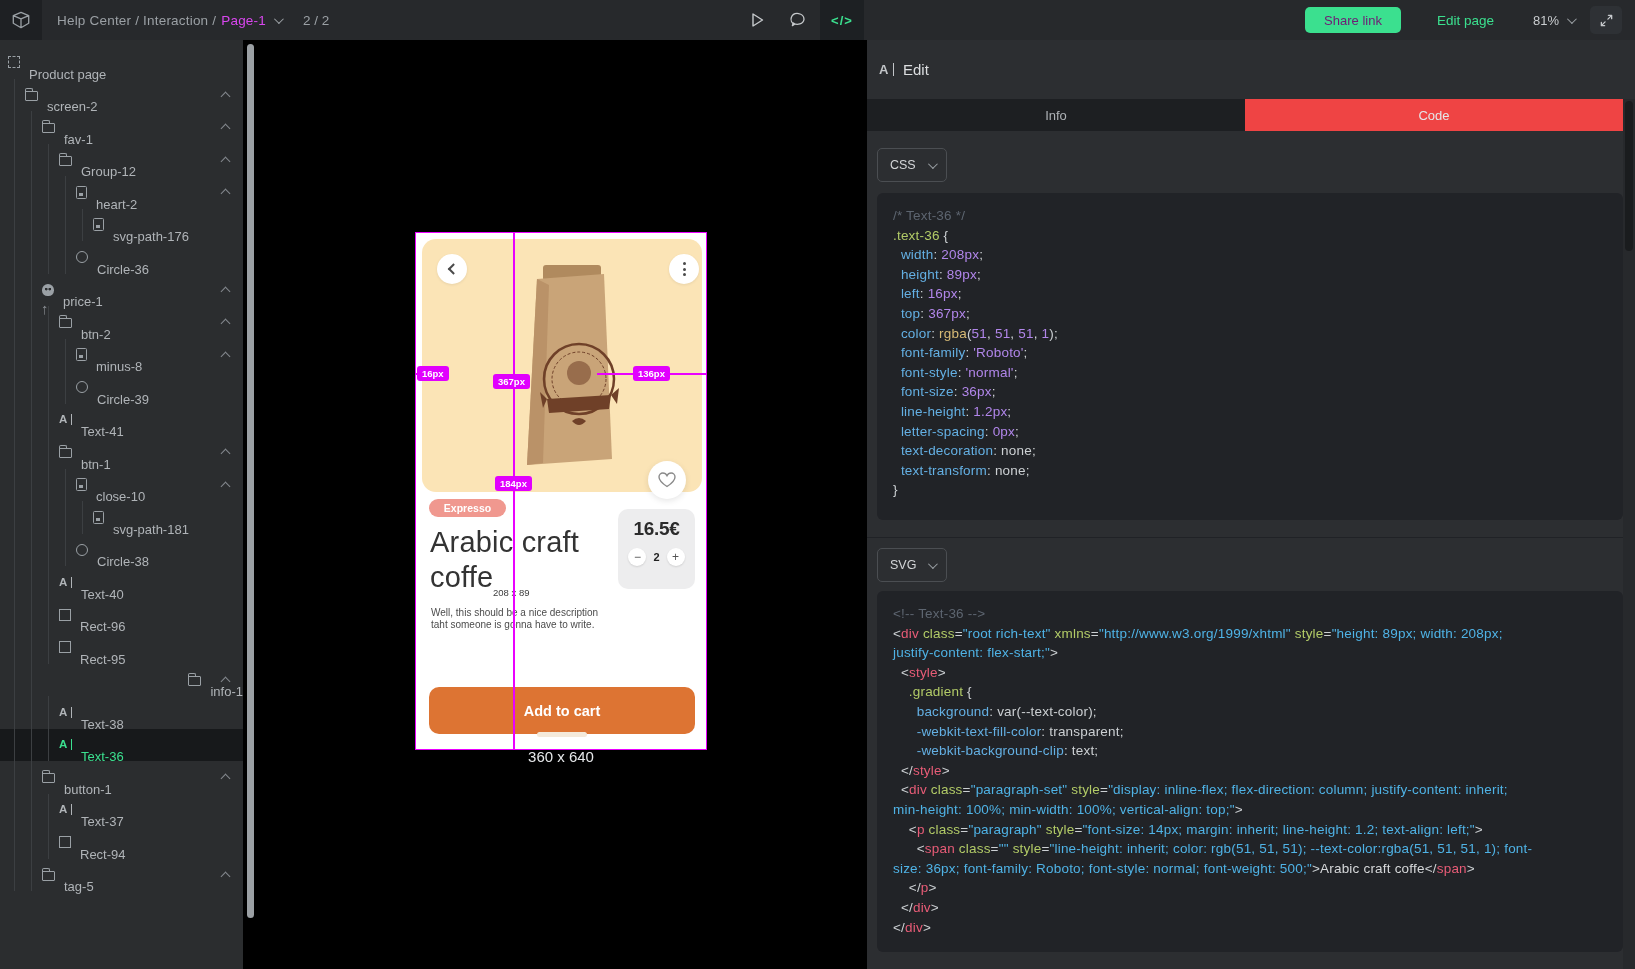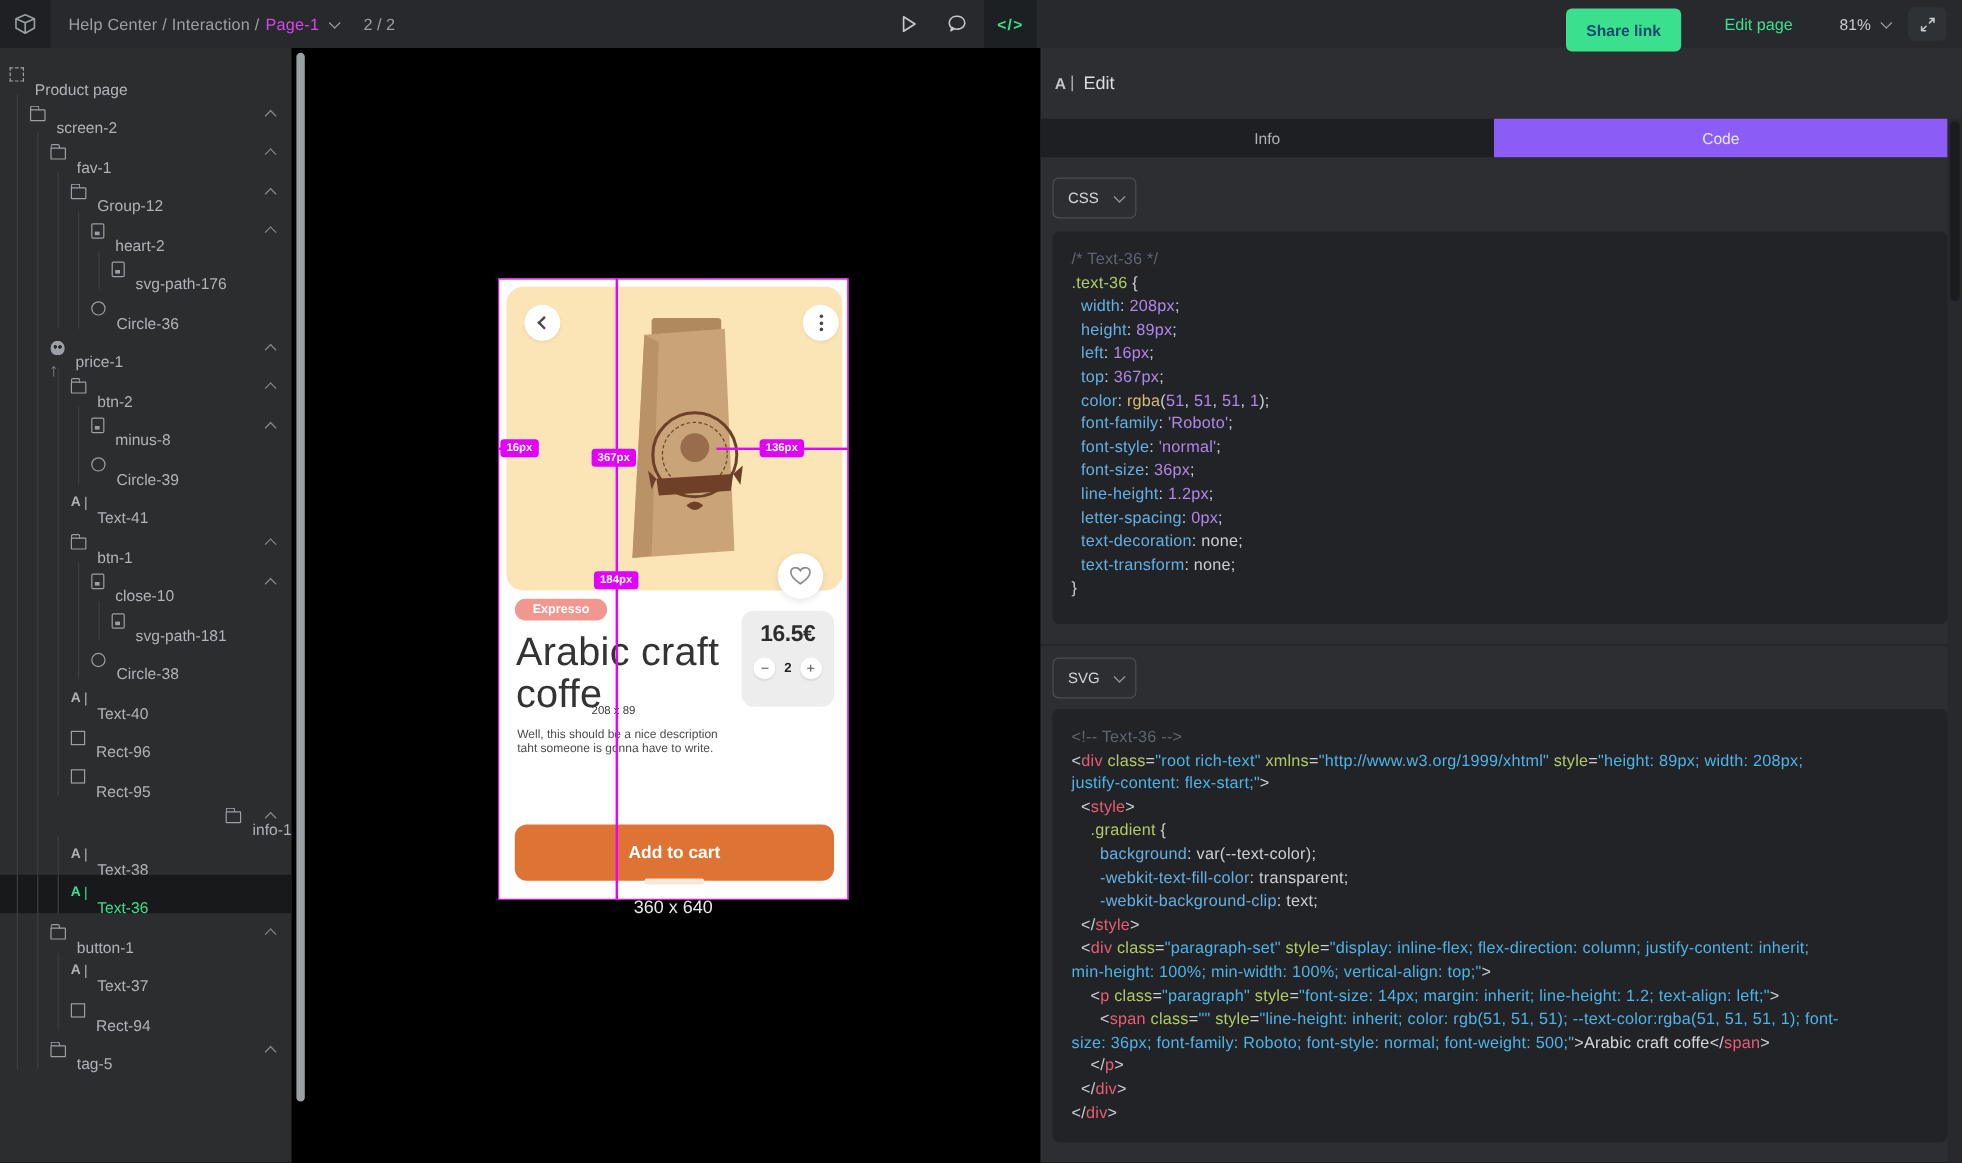--- a/index.html
+++ b/index.html
@@ -10,21 +10,21 @@
   .topbar { position:absolute; left:0; top:0; width:1635px; height:40px; background:#27292c; z-index:30; }
   .logo-tile { position:absolute; left:0; top:0; width:42px; height:40px; background:#1e2023; display:flex; align-items:center; justify-content:center; }
   .breadcrumb { position:absolute; left:57px; top:0; height:40px; display:flex; align-items:center; font-size:13.5px; color:#9ba0a5; letter-spacing:.2px; }
   .breadcrumb .current { color:#d946ef; margin-left:5px; }
   .chev-down { display:inline-block; width:7px; height:7px; border-right:1.5px solid #9ba0a5; border-bottom:1.5px solid #9ba0a5; transform:rotate(45deg) translateY(-2px); margin-left:8px; }
   .page-counter { position:absolute; left:303px; top:0; height:40px; display:flex; align-items:center; font-size:13.5px; color:#9ba0a5; }
   .tb-icon { position:absolute; top:0; height:40px; display:flex; align-items:center; justify-content:center; cursor:pointer; }
   .tb-play { left:740px; width:34px; }
   .tb-comment { left:780px; width:34px; }
   .tb-code-tile { left:820px; width:44px; background:#1d2023; color:#3be08f; font-weight:bold; font-size:13px; letter-spacing:1px; }
-  .share-btn { position:absolute; left:1305px; top:7px; width:96px; height:36px; background:#3be08f; color:#0c4a6e; border:none; border-radius:5px; font-size:13px; font-weight:bold; font-family:"Liberation Sans",sans-serif; cursor:pointer; }
+  .share-btn { position:absolute; left:1305px; top:7px; width:96px; height:26px; background:#3be08f; color:#701a75; border:none; border-radius:5px; font-size:13px; font-weight:normal; font-family:"Liberation Sans",sans-serif; cursor:pointer; }
   .edit-link { position:absolute; left:1437px; top:0; height:40px; display:flex; align-items:center; color:#3be08f; font-size:13.5px; cursor:pointer; }
   .zoom-ctrl { position:absolute; left:1533px; top:0; height:40px; display:flex; align-items:center; color:#c9cccf; font-size:13px; cursor:pointer; }
   .expand-tile { position:absolute; left:1590px; top:6px; width:32px; height:28px; background:#2e3135; border-radius:5px; display:flex; align-items:center; justify-content:center; cursor:pointer; }
 
   
   .sidebar { position:absolute; left:0; top:40px; width:243px; height:929px; background:#2b2d2f; z-index:20; }
   .tree { position:absolute; left:0; top:6px; width:243px; }
   .tree-row { position:relative; height:32.5px; display:flex; align-items:center; font-size:13px; color:#b0b4b8; cursor:pointer; white-space:nowrap; }
   .tree-row.selected { background:#17191b; color:#3be08f; }
   .tree-row.selected .t-ic { border-color:#3be08f; color:#3be08f; }
@@ -54,21 +54,21 @@
   .img-area { position:absolute; left:6px; top:6px; width:280px; height:253px; background:#fbe4b6; border-radius:14px; }
   .round-btn { position:absolute; width:30px; height:30px; border-radius:50%; background:#fff; box-shadow:0 1px 3px rgba(0,0,0,.08); display:flex; align-items:center; justify-content:center; cursor:pointer; }
   .back-btn { left:15px; top:15px; }
   .menu-btn { left:247px; top:15px; }
   .chev-left { width:8px; height:8px; border-left:2px solid #4a4a4a; border-bottom:2px solid #4a4a4a; transform:rotate(45deg) translate(1px,-1px); }
   .dots { display:flex; flex-direction:column; gap:2.5px; }
   .dots i { width:3px; height:3px; border-radius:50%; background:#4a4a4a; }
   .bag { position:absolute; left:85px; top:22px; }
   .heart-btn { position:absolute; left:232px; top:228px; width:38px; height:38px; border-radius:50%; background:#fff; box-shadow:0 2px 6px rgba(0,0,0,.10); display:flex; align-items:center; justify-content:center; cursor:pointer; }
   .tag-pill { position:absolute; left:13px; top:266px; width:77px; height:18px; background:#f0988f; border-radius:9px; color:#fff; font-size:10.5px; font-weight:bold; display:flex; align-items:center; justify-content:center; cursor:pointer; }
-  .p-title { position:absolute; left:14px; top:292px; width:180px; font-size:33px; line-height:35px; font-weight:500; color:#333; letter-spacing:.2px; cursor:pointer; }
+  .p-title { position:absolute; left:14px; top:292px; width:180px; font-size:29px; line-height:35px; font-weight:500; color:#333; letter-spacing:.2px; cursor:pointer; }
   .dims-label { position:absolute; left:77px; top:354px; font-size:9.5px; color:#3c3c3c; }
   .price-panel { position:absolute; left:202px; top:276px; width:77px; height:80px; background:#ededee; border-radius:10px; }
   .price-val { margin-top:9px; text-align:center; font-size:19px; font-weight:bold; color:#2c2c2c; letter-spacing:-.3px; }
   .stepper { margin-top:8px; display:flex; align-items:center; justify-content:center; gap:7px; }
   .step-btn { width:18px; height:18px; border-radius:50%; background:#fff; box-shadow:0 1px 2px rgba(0,0,0,.12); display:flex; align-items:center; justify-content:center; font-size:12px; color:#555; cursor:pointer; }
   .qty { font-size:11px; font-weight:bold; color:#222; }
   .p-desc { position:absolute; left:15px; top:374px; font-size:10px; line-height:12px; color:#4c4c4c; }
   .cart-btn { position:absolute; left:13px; top:454px; width:266px; height:47px; background:#dd7433; border:none; border-radius:10px; color:#fff; font-size:14.5px; font-weight:bold; font-family:"Liberation Sans",sans-serif; cursor:pointer; }
   .home-bar { position:absolute; left:121px; top:499px; width:50px; height:5px; border-radius:3px; background:#f4e9da; }
   .frame-size { position:absolute; left:172px; top:708px; width:292px; text-align:center; color:#e6e8ea; font-size:15px; }
@@ -80,21 +80,21 @@
 
   
   .panel { position:absolute; left:867px; top:40px; width:768px; height:929px; background:#2c2e31; }
   .panel-head { position:absolute; left:0; top:0; width:100%; height:59px; display:flex; align-items:center; }
   .panel-head .head-ic { margin-left:12px; position:relative; width:15px; height:15px; font-size:13px; line-height:15px; color:#c2c5c8; font-weight:bold; }
   .panel-head .head-ic::after { content:''; position:absolute; right:0; top:1px; height:13px; border-left:1.5px solid #c2c5c8; }
   .panel-head .head-label { margin-left:9px; font-size:15px; color:#dcdee0; }
   .tabs { position:absolute; left:0; top:59px; width:756px; height:32px; display:flex; }
   .tab { flex:1; display:flex; align-items:center; justify-content:center; font-size:13px; cursor:pointer; }
   .tab.inactive { background:#1d1f22; color:#aeb2b6; }
-  .tab.active { background:#8b5cf6; color:#e4e6e8; }
+  .tab.active { background:#ef4444; color:#e4e6e8; }
   .dropdown { position:absolute; left:10px; width:70px; height:34px; border:1px solid #4b4e52; border-radius:5px; display:flex; align-items:center; color:#d3d5d7; font-size:12.5px; cursor:pointer; }
   .dropdown span { margin-left:12px; }
   .dropdown .chev-down { border-color:#9ba0a5; margin-left:12px; }
   .dd-css { top:108px; }
   .dd-svg { top:508px; }
   .code-block { position:absolute; left:10px; width:746px; background:#212327; border-radius:6px; padding:13px 16px; font-size:13.5px; line-height:19.6px; letter-spacing:.2px; white-space:pre; overflow:hidden; }
   .cb-css { top:153px; height:327px; }
   .cb-svg { top:551px; height:361px; }
   .panel-divider { position:absolute; left:0; top:497px; width:100%; height:1px; background:#202226; }
   .tok-c { color:#5d6570; } .tok-s { color:#b2cb67; } .tok-p { color:#64b0e4; }

